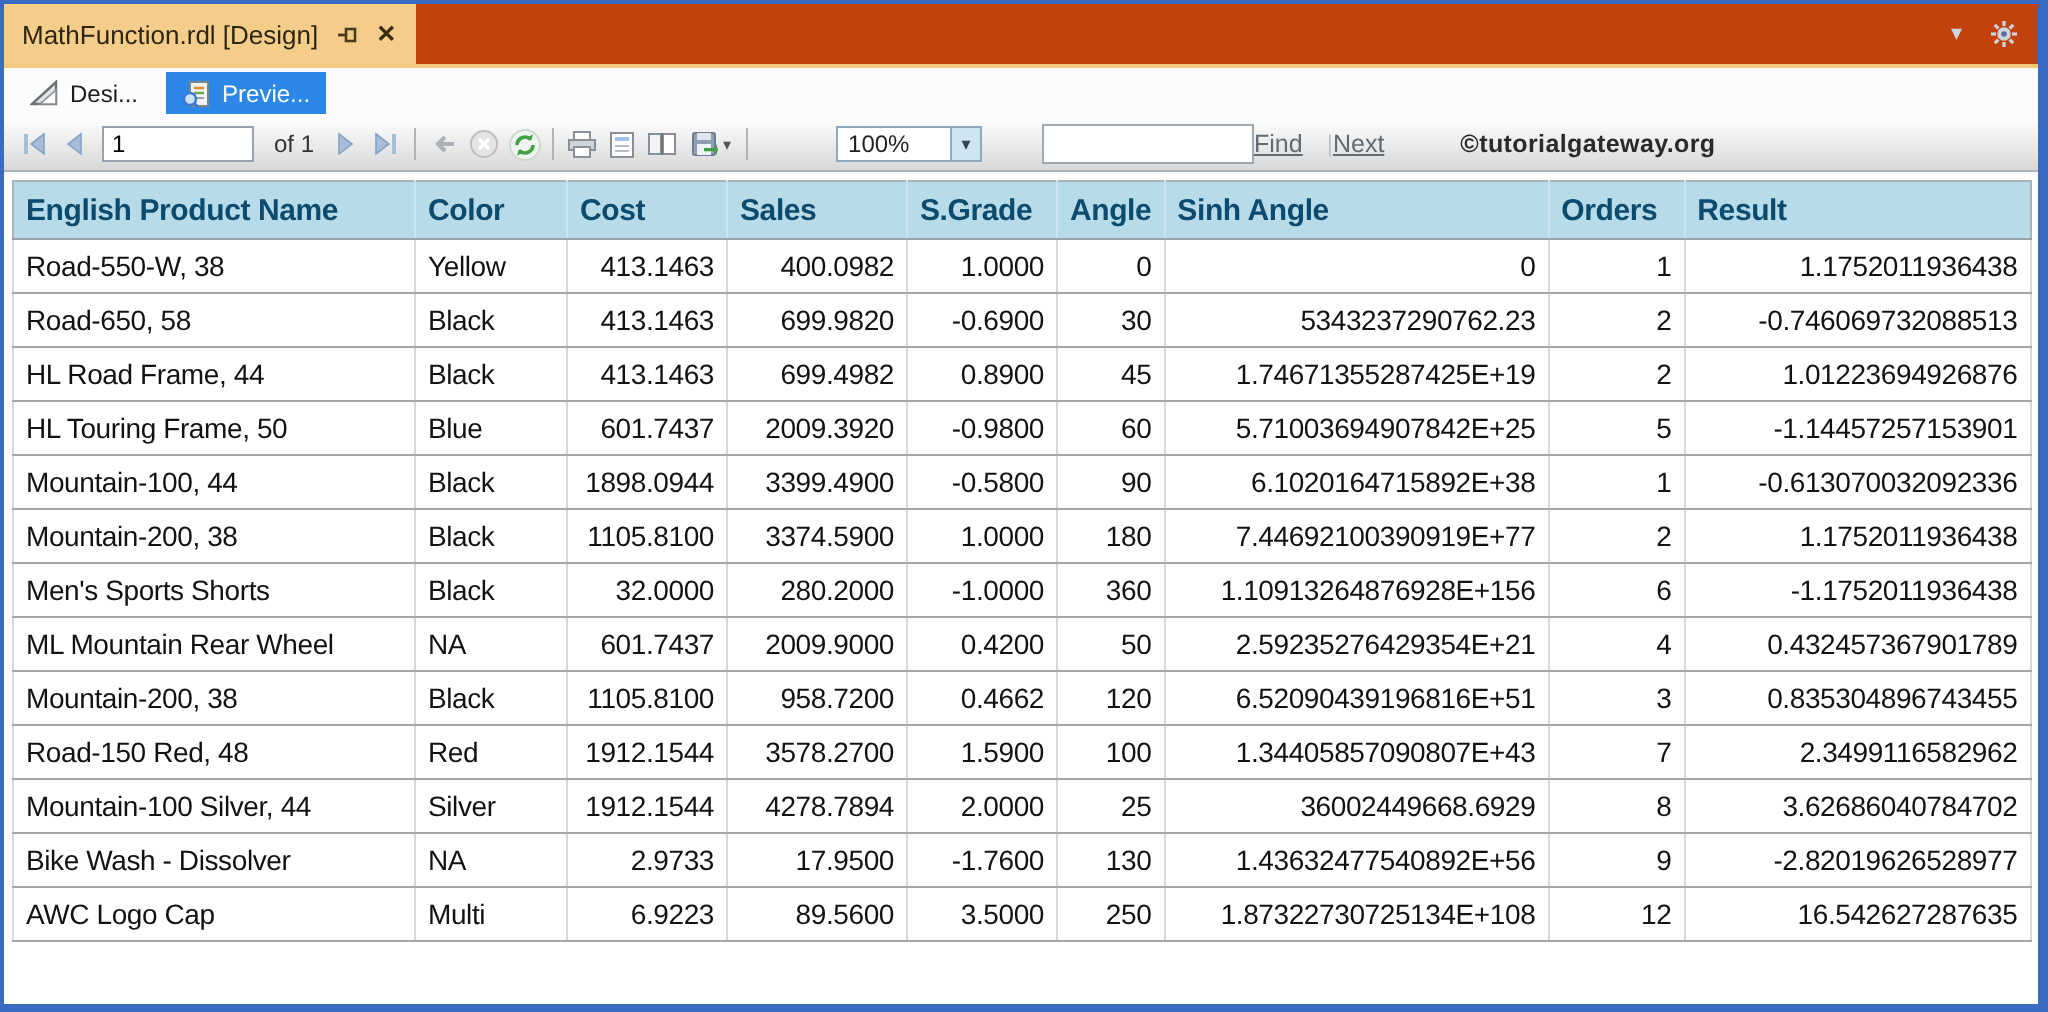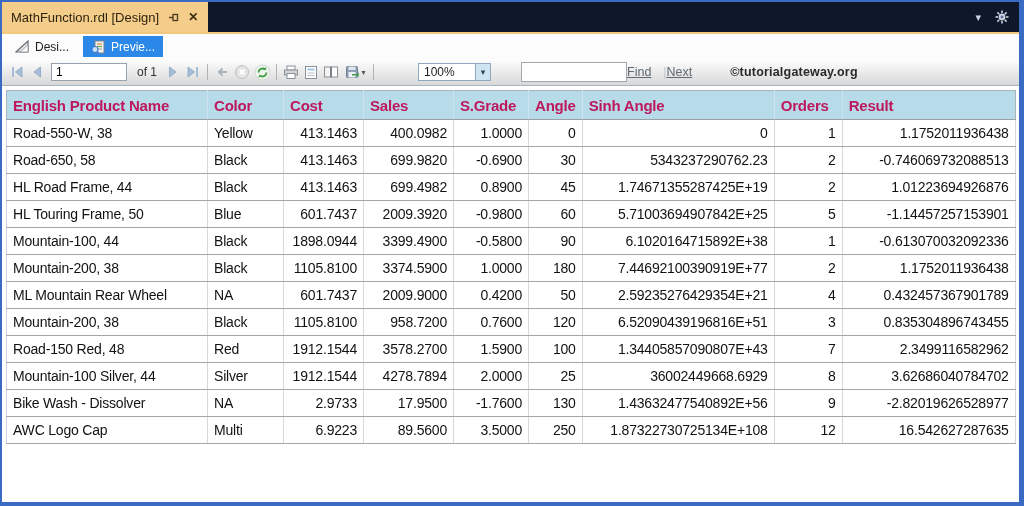--- a/index.html
+++ b/index.html
@@ -2,21 +2,21 @@
 <html><head>
 <meta charset="utf-8">
 <style>
   html,body { margin:0; padding:0; background:#e8e8e8; font-family:"Liberation Sans", sans-serif; }
   .window {
     width:1024px; height:506px; box-sizing:border-box; position:relative;
     border:2px solid #3a6bc4; border-right-width:5px; border-bottom-width:4px;
     background:#fff; display:flex; flex-direction:column; overflow:hidden;
   }
   
-  .titlebar { flex:0 0 30px; background:#0f172a; display:flex; align-items:stretch;
+  .titlebar { flex:0 0 30px; background:#c2410c; display:flex; align-items:stretch;
               border-bottom:2px solid #f0c87e; }
   .doc-tab { background:#f5cd8a; display:flex; align-items:center; gap:9px;
              padding:0 10px 0 9px; font-size:13px; color:#2e2510; cursor:default; }
   .doc-tab .close-x { font-size:12px; font-weight:bold; color:#3a2d12; }
   .titlebar-spacer { flex:1; }
   .titlebar-right { display:flex; align-items:center; gap:14px; padding-right:10px; color:#ccd4e2; }
   .chev { font-size:11px; line-height:1; }
   
   .tabstrip { flex:0 0 25px; background:#fcfcfc; display:flex; align-items:center;
               padding-left:5px; gap:6px; }
@@ -40,21 +40,21 @@
   .find-input { width:100px; height:16px; border:1px solid #a0a8b0; margin-left:30px;
                 font-family:"Liberation Sans", sans-serif; }
   .find-link, .next-link { color:#5f6a72; font-size:12.5px;text-decoration:underline; }
   .pipe { color:#c0c4c8; margin-left:12px; }
   .watermark { margin-left:38px; font-weight:bold; font-size:12.5px; color:#2a2a2a; letter-spacing:0.2px; }
   
   .report-area { flex:1; background:#fff; overflow:hidden; }
   table.report { border-collapse:collapse; table-layout:fixed; margin:4px 0 0 4px;
                  font-size:14px; letter-spacing:-0.2px; color:#121212; }
   table.report th { background:#b7dbe8; text-align:left; font-size:15px; font-weight:bold;
-                    color:#be185d; height:28px; padding:0 6px; white-space:nowrap; overflow:hidden;
+                    color:#0c4a6e; height:28px; padding:0 6px; white-space:nowrap; overflow:hidden;
                     border-right:1px solid #cde4ee; border-top:1px solid #a9b4ba;
                     border-bottom:1px solid #9aa1a7; }
   table.report th:first-child { border-left:1px solid #a9b4ba; }
   table.report th:last-child { border-right:1px solid #a9b4ba; }
   table.report td { height:26px; padding:0 6px; white-space:nowrap; overflow:hidden;
                     border:1px solid #d8d8d8; border-bottom:1px solid #a6a6a6; background:#fff; }
   table.report td.al-r { text-align:right; }
   
   svg { display:block; }
 </style>
@@ -298,36 +298,47 @@
             <td>Black</td>
             <td class="al-r">1105.8100</td>
             <td class="al-r">3374.5900</td>
             <td class="al-r">1.0000</td>
             <td class="al-r">180</td>
             <td class="al-r">7.44692100390919E+77</td>
             <td class="al-r">2</td>
             <td class="al-r">1.1752011936438</td>
           </tr>
           <tr>
+            <td>Men's Sports Shorts</td>
+            <td>Black</td>
+            <td class="al-r">32.0000</td>
+            <td class="al-r">280.2000</td>
+            <td class="al-r">-1.0000</td>
+            <td class="al-r">360</td>
+            <td class="al-r">1.10913264876928E+156</td>
+            <td class="al-r">6</td>
+            <td class="al-r">-1.1752011936438</td>
+          </tr>
+          <tr>
             <td>ML Mountain Rear Wheel</td>
             <td>NA</td>
             <td class="al-r">601.7437</td>
             <td class="al-r">2009.9000</td>
             <td class="al-r">0.4200</td>
             <td class="al-r">50</td>
             <td class="al-r">2.59235276429354E+21</td>
             <td class="al-r">4</td>
             <td class="al-r">0.432457367901789</td>
           </tr>
           <tr>
             <td>Mountain-200, 38</td>
             <td>Black</td>
             <td class="al-r">1105.8100</td>
             <td class="al-r">958.7200</td>
-            <td class="al-r">0.7600</td>
+            <td class="al-r">0.4662</td>
             <td class="al-r">120</td>
             <td class="al-r">6.52090439196816E+51</td>
             <td class="al-r">3</td>
             <td class="al-r">0.835304896743455</td>
           </tr>
           <tr>
             <td>Road-150 Red, 48</td>
             <td>Red</td>
             <td class="al-r">1912.1544</td>
             <td class="al-r">3578.2700</td>

